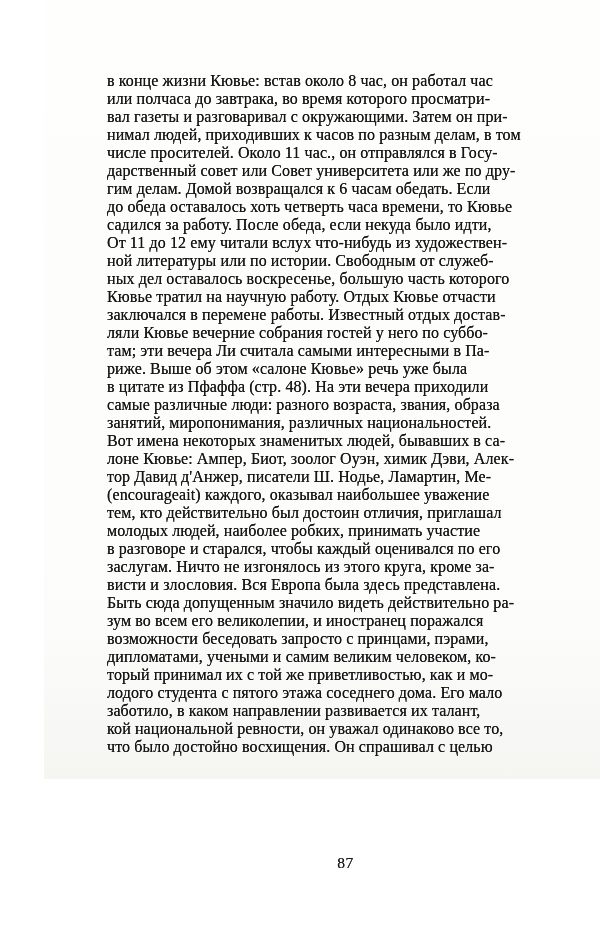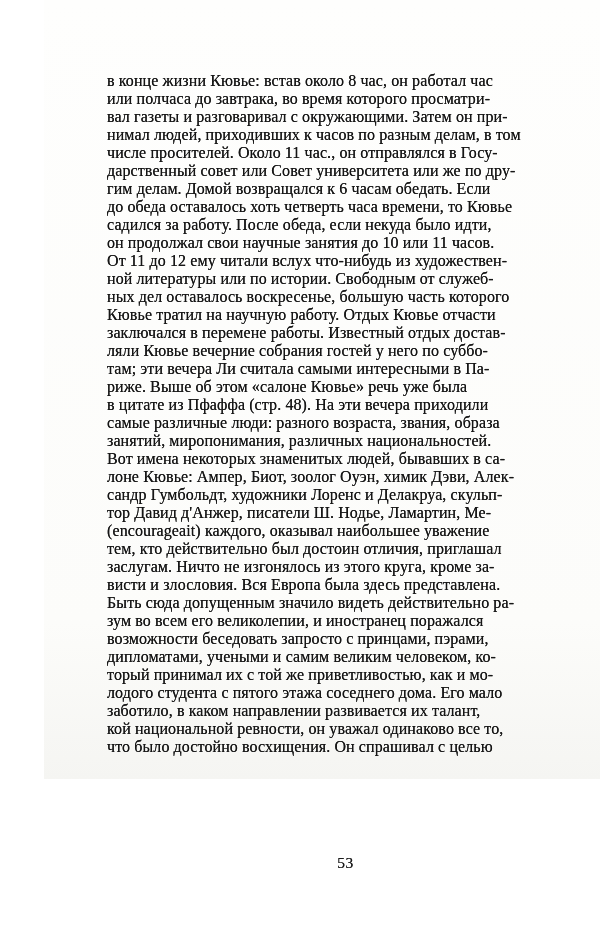--- a/index.html
+++ b/index.html
@@ -64,44 +64,44 @@
   <div class="text-block">
       <div class="text-line">в конце жизни Кювье: встав около 8 час, он работал час</div>
       <div class="text-line">или полчаса до завтрака, во время которого просматри-</div>
       <div class="text-line">вал газеты и разговаривал с окружающими. Затем он при-</div>
       <div class="text-line">нимал людей, приходивших к часов по разным делам, в том</div>
       <div class="text-line">числе просителей. Около 11 час., он отправлялся в Госу-</div>
       <div class="text-line">дарственный совет или Совет университета или же по дру-</div>
       <div class="text-line">гим делам. Домой возвращался к 6 часам обедать. Если</div>
       <div class="text-line">до обеда оставалось хоть четверть часа времени, то Кювье</div>
       <div class="text-line">садился за работу. После обеда, если некуда было идти,</div>
-      <div class="text-line">он продолжал свои научные занятия до 10 или 11 часов.</div>
       <div class="text-line">От 11 до 12 ему читали вслух что-нибудь из художествен-</div>
       <div class="text-line">ной литературы или по истории. Свободным от служеб-</div>
       <div class="text-line">ных дел оставалось воскресенье, большую часть которого</div>
       <div class="text-line">Кювье тратил на научную работу. Отдых Кювье отчасти</div>
       <div class="text-line">заключался в перемене работы. Известный отдых достав-</div>
       <div class="text-line">ляли Кювье вечерние собрания гостей у него по суббо-</div>
       <div class="text-line">там; эти вечера Ли считала самыми интересными в Па-</div>
       <div class="text-line">риже. Выше об этом «салоне Кювье» речь уже была</div>
       <div class="text-line">в цитате из Пфаффа (стр. 48). На эти вечера приходили</div>
       <div class="text-line">самые различные люди: разного возраста, звания, образа</div>
       <div class="text-line">занятий, миропонимания, различных национальностей.</div>
       <div class="text-line">Вот имена некоторых знаменитых людей, бывавших в са-</div>
       <div class="text-line">лоне Кювье: Ампер, Биот, зоолог Оуэн, химик Дэви, Алек-</div>
-      <div class="text-line">сандр Гумбольдт, художники Лоренс и Делакруа, скульп-</div>
       <div class="text-line">тор Давид д'Анжер, писатели Ш. Нодье, Ламартин, Ме-</div>
       <div class="text-line">(encourageait) каждого, оказывал наибольшее уважение</div>
       <div class="text-line">тем, кто действительно был достоин отличия, приглашал</div>
+      <div class="text-line">молодых людей, наиболее робких, принимать участие</div>
+      <div class="text-line">в разговоре и старался, чтобы каждый оценивался по его</div>
       <div class="text-line">заслугам. Ничто не изгонялось из этого круга, кроме за-</div>
       <div class="text-line">висти и злословия. Вся Европа была здесь представлена.</div>
       <div class="text-line">Быть сюда допущенным значило видеть действительно ра-</div>
       <div class="text-line">зум во всем его великолепии, и иностранец поражался</div>
       <div class="text-line">возможности беседовать запросто с принцами, пэрами,</div>
       <div class="text-line">дипломатами, учеными и самим великим человеком, ко-</div>
       <div class="text-line">торый принимал их с той же приветливостью, как и мо-</div>
       <div class="text-line">лодого студента с пятого этажа соседнего дома. Его мало</div>
       <div class="text-line">заботило, в каком направлении развивается их талант,</div>
       <div class="text-line">кой национальной ревности, он уважал одинаково все то,</div>
       <div class="text-line">что было достойно восхищения. Он спрашивал с целью</div>
     </div>
-  <div class="page-number">53</div>
+  <div class="page-number">87</div>
 </div>
 
 </body></html>

